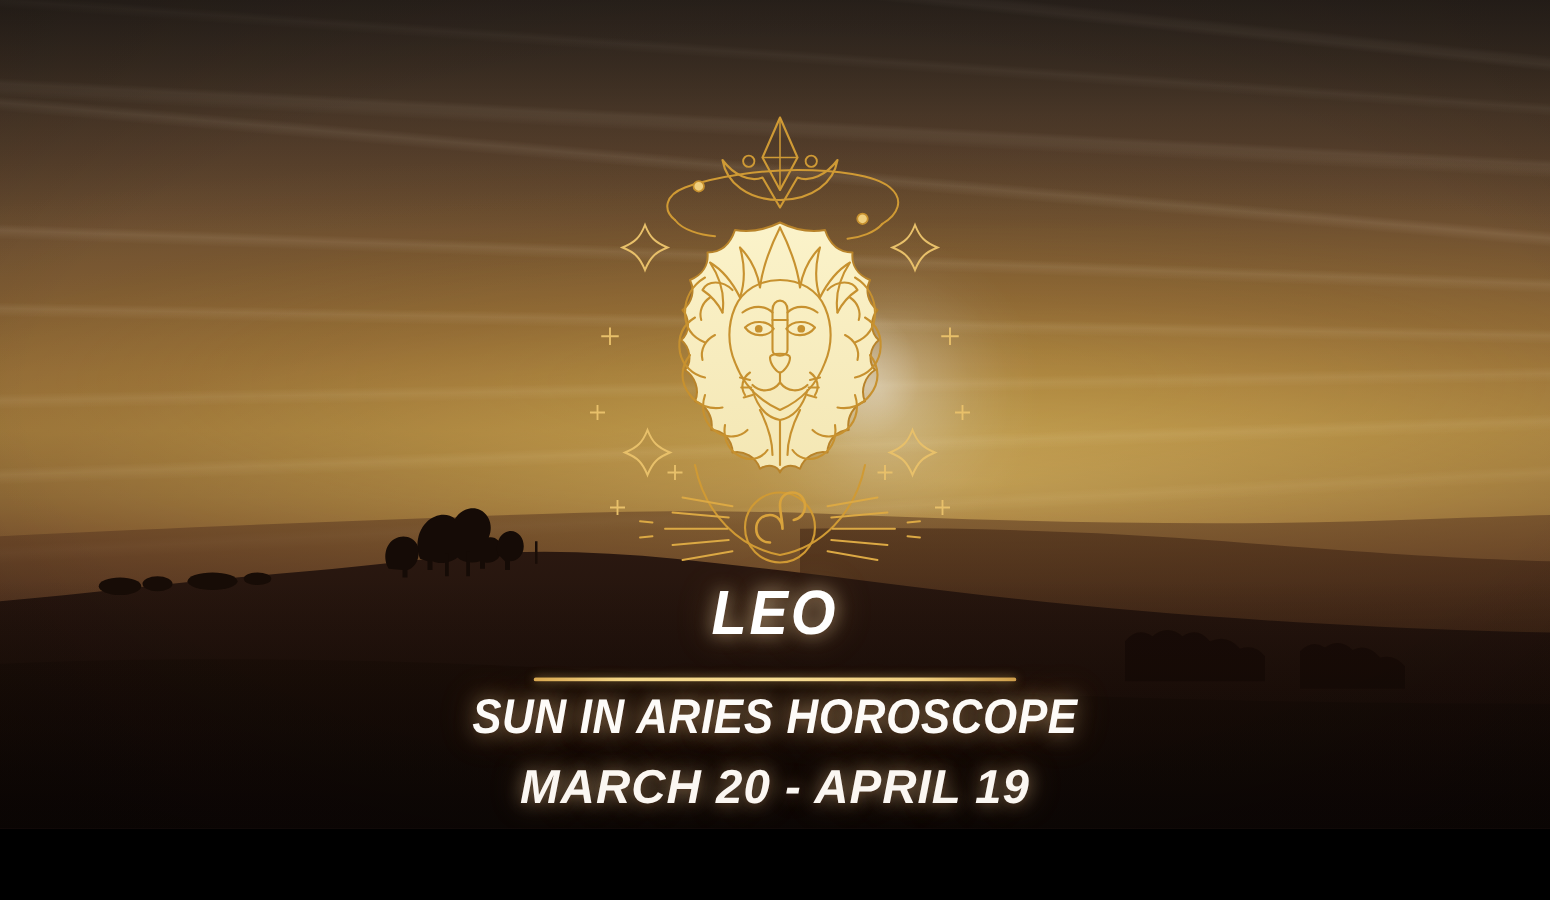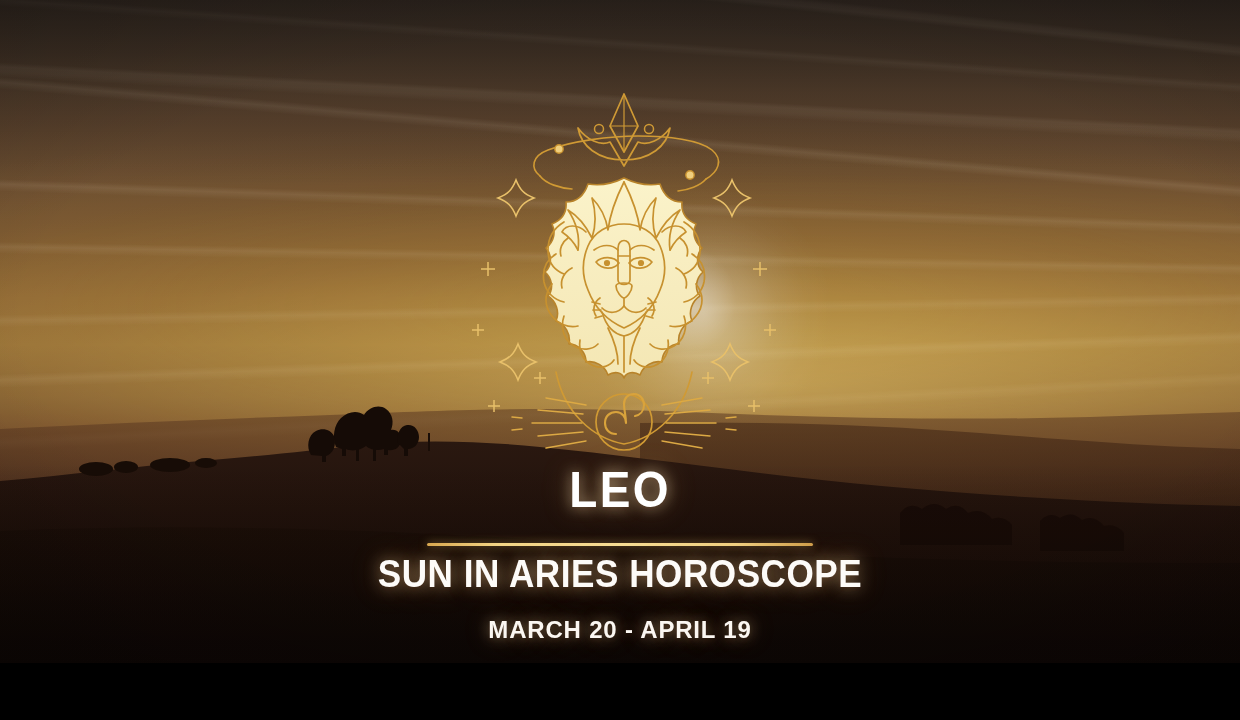--- a/index.html
+++ b/index.html
@@ -8,20 +8,21 @@
     background: #000;
   }
   #stage {
     position: relative;
     width: 1240px;
     height: 663px;
     overflow: hidden;
     font-family: "Liberation Sans", sans-serif;
     background: #0f172a;
     user-select: none;
+    font-style: italic;
   }
 
   
   .bg-layer { position:absolute; inset:0; }
 
   .sky-base {
     background:
       linear-gradient(to bottom,
         #40362e 0%,
         #4a3a2c 8%,
@@ -167,21 +168,21 @@
     transform: scaleX(0.9);
     text-shadow:
       0 0 16px rgba(255,218,160,0.50),
       0 0 34px rgba(255,190,110,0.30),
       0 2px 5px rgba(30,12,4,0.70);
   }
   .daterange {
     margin-top: 16px;
     font-family: "Liberation Sans", sans-serif;
     font-weight: 700;
-    font-size: 24px;
+    font-size: 38px;
     line-height: 36px;
     letter-spacing: 0.8px;
     color: #fbf7f2;
     text-shadow:
       0 0 14px rgba(255,222,170,0.45),
       0 0 28px rgba(255,195,120,0.26),
       0 2px 4px rgba(30,12,4,0.65);
   }
 </style>
 </head>

